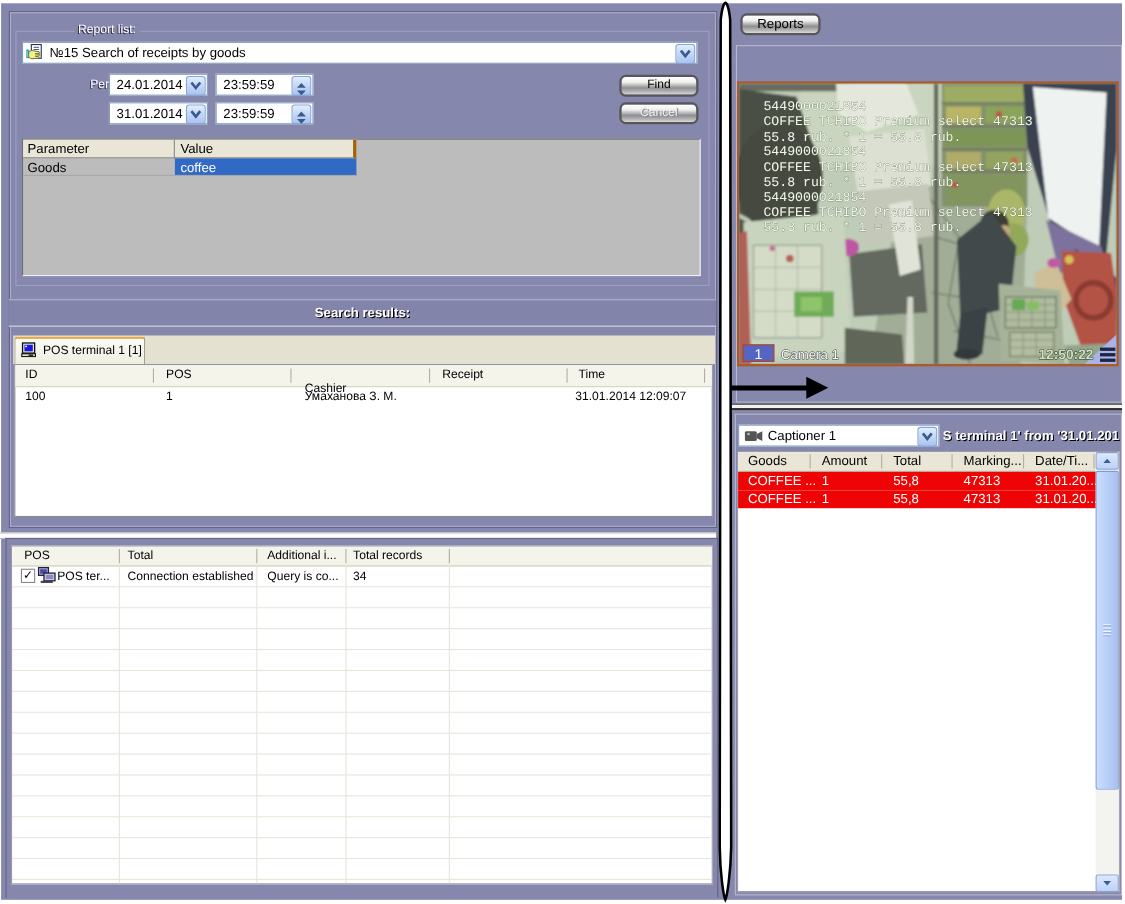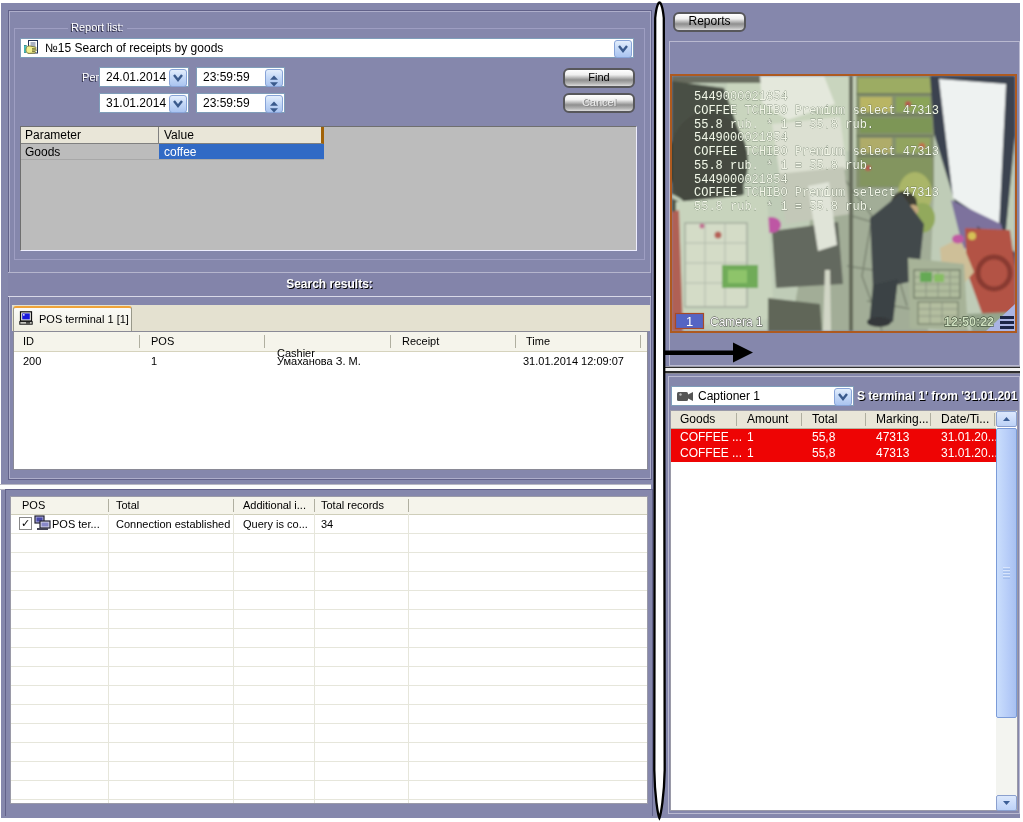--- a/index.html
+++ b/index.html
@@ -112,21 +112,21 @@
     <div class="a" style="left:137px;top:3px;font-size:11px">POS</div>
  <div class="a" style="left:263px;top:15px;font-size:11px">Cashier</div>
     <div class="a" style="left:388px;top:3px;font-size:11px">Receipt</div>
  <div class="a" style="left:512px;top:3px;font-size:11px">Time</div>
  <div class="hdrtick" style="left:125px;top:3px;height:13px"></div>
  <div class="hdrtick" style="left:250px;top:3px;height:13px"></div>
  <div class="hdrtick" style="left:376px;top:3px;height:13px"></div>
  <div class="hdrtick" style="left:501px;top:3px;height:13px"></div>
  <div class="hdrtick" style="left:626px;top:3px;height:13px"></div>
 </div>
-<div class="a" style="left:23px;top:355px;font-size:11px">200</div>
+<div class="a" style="left:23px;top:355px;font-size:11px">100</div>
 <div class="a" style="left:151px;top:355px;font-size:11px">1</div>
 <div class="a" style="left:277px;top:355px;font-size:11px">Умаханова З. М.</div>
 <div class="a" style="left:523px;top:355px;font-size:11px">31.01.2014 12:09:07</div>
 
 <div class="a" style="left:0px;top:484px;width:651px;height:4px;background:#fdfdfd;border-top:1px solid #b9b9c4;border-bottom:1px solid #b9b9c4"></div>
 
 <div class="a" style="left:5px;top:489px;width:648px;height:327px;border:1px solid #62628a;border-bottom:none;box-sizing:border-box"></div>
 <div class="a" style="left:10px;top:496px;width:638px;height:308px;background:#fff;border:1px solid #9a9aa8;box-sizing:border-box"></div>
 <div class="a" style="left:11px;top:497px;width:636px;height:17px;background:#f5f4eb;border-bottom:1px solid #cfceba">
  <div class="a" style="left:11px;top:2px;font-size:11px">POS</div>

